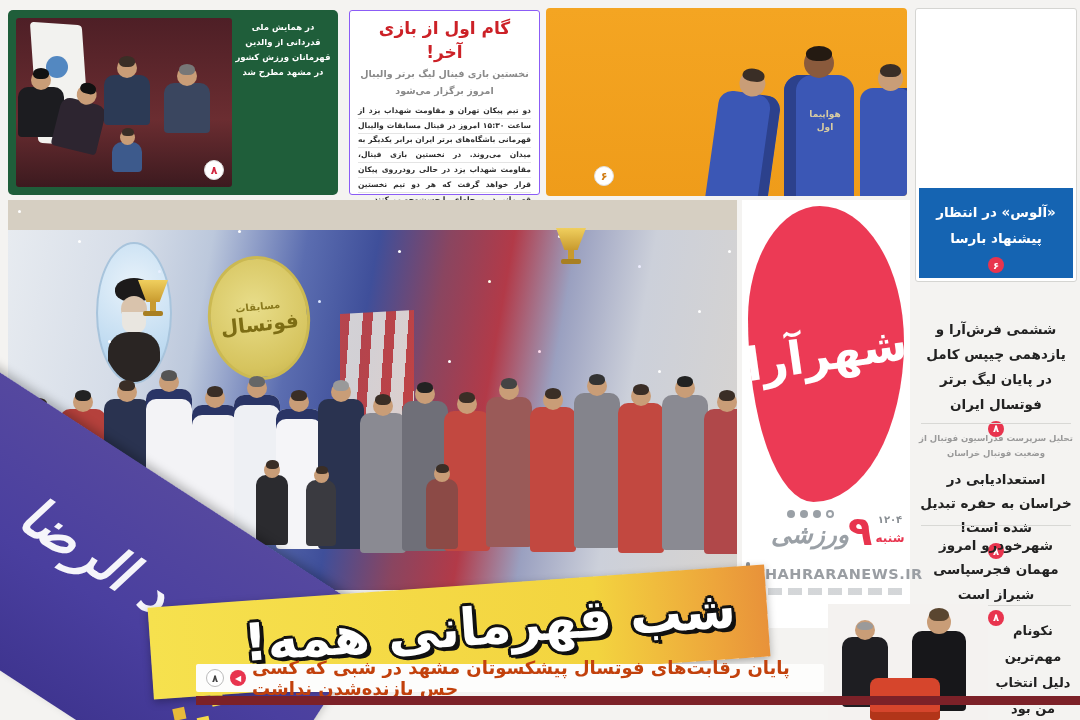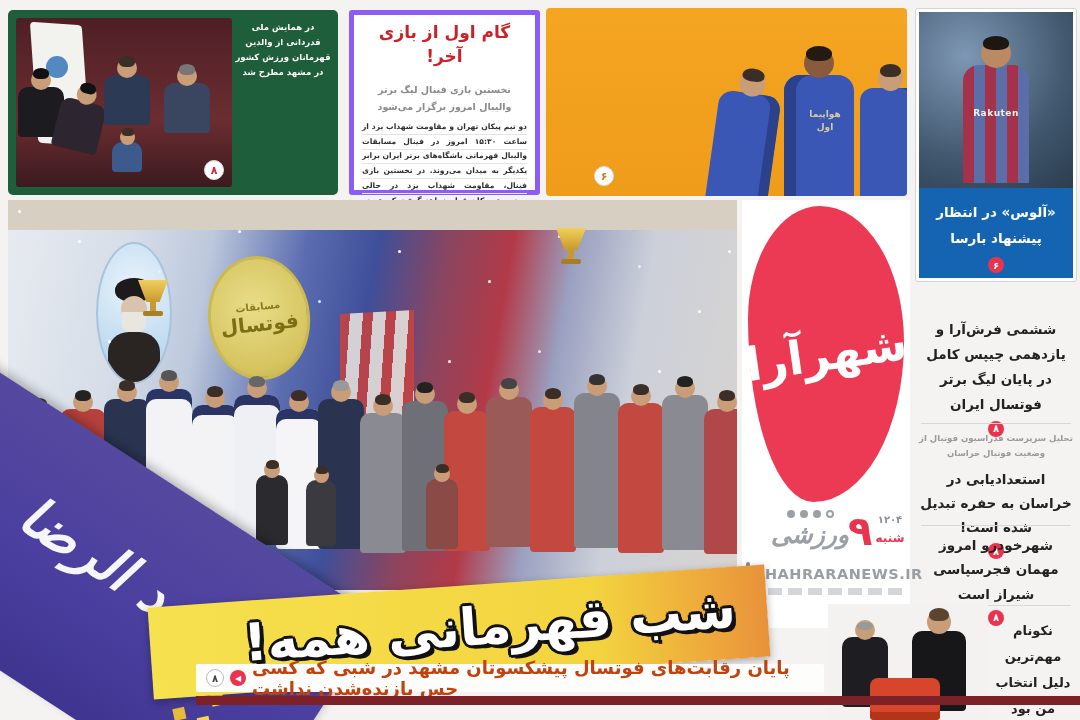--- a/index.html
+++ b/index.html
@@ -68,23 +68,23 @@
         </div>
       <span class="badge white sz18 abs" style="left:188px;top:142px;">
           <span>۸</span>
         </span>
     </div>
     <div class="abs fa" style="left:226px;top:10px;width:98px;height:168px;text-align:center;color:#fff;">
       <div class="kicker" style="font-size:8.5px;line-height:1.75;">در همایش ملی قدردانی از والدین قهرمانان ورزش کشور در مشهد مطرح شد</div>
     </div>
   </section>
 
-  <section class="abs fa" style="left:349px;top:10px;width:191px;height:185px;background:#fff;border:5px solid #8b5cf6;border-radius:3px;padding:6px 8px;box-sizing:border-box;text-align:center;">
+  <section class="abs fa" style="left:349px;top:10px;width:191px;height:185px;background:#fff;border:1px solid #8b5cf6;border-radius:3px;padding:6px 8px;box-sizing:border-box;text-align:center;">
     <h2 style="color:#cc2127;font-size:17px;line-height:1.4;">گام اول از بازی آخر!</h2>
-    <div class="kicker" style="color:#8a8a8a;font-size:9.5px;line-height:1.8;margin-top:12px;">نخستین بازی فینال لیگ برتر والیبال امروز برگزار می‌شود</div>
+    <div class="kicker" style="color:#8a8a8a;font-size:9.5px;line-height:1.8;margin-top:0;">نخستین بازی فینال لیگ برتر والیبال امروز برگزار می‌شود</div>
     <p style="margin:5px 0 0;font-size:7.6px;line-height:1.95;color:#2f2f2f;text-align:justify;font-weight:bold;
               background:repeating-linear-gradient(180deg,transparent 0 13.8px,#e4e4e4 13.8px 14.8px);">دو تیم پیکان تهران و مقاومت شهداب یزد از ساعت ۱۵:۳۰ امروز در فینال مسابقات والیبال قهرمانی باشگاه‌های برتر ایران برابر یکدیگر به میدان می‌روند. در نخستین بازی فینال، مقاومت شهداب یزد در حالی رودرروی پیکان قرار خواهد گرفت که هر دو تیم نخستین قهرمانی در مرحله‌ای را جست‌وجو می‌کنند...</p>
     <div style="display:flex;align-items:center;gap:4px;margin-top:3px;">
       <span style="flex:1;border-bottom:1.5px dotted #999;height:1px;"></span>
       <span class="badge red sz16">
           <span>۷</span>
         </span>
     </div>
   </section>
 
@@ -109,29 +109,20 @@
         <div class="torso" style="height:114px;background:#3b57b5;border-radius:13px 13px 0 0;box-shadow:inset -8px 0 0 #2c418c;"></div>
       </div>
     <div class="abs fa" style="left:262px;top:100px;width:34px;color:#e9d9a0;font-size:9px;font-weight:bold;text-align:center;line-height:1.4;opacity:.9;">هواپیما اول</div>
 
     <span class="badge white sz18 abs" style="left:48px;top:158px;color:#d07b12;">
         <span>۶</span>
       </span>
   </section>
 
   <section class="abs" style="left:915px;top:8px;width:160px;height:272px;background:#fff;border:1px solid #d5d5d2;border-radius:3px;overflow:hidden;">
-    <div class="abs" style="left:3px;top:3px;width:154px;height:176px;background:radial-gradient(circle at 30% 25%,#7e97b4,#41586f 60%,#2c3d4e);overflow:hidden;">
-      <div class="person" style="left:44px;top:26px;width:66px;--skin:#b98a63;--hair:#1d1712;">
-        <div class="head" style="width:30px;height:30px;">
-            <div class="hair" style="width:26px;height:14px;"></div>
-          </div>
-        <div class="torso" style="height:118px;border-radius:16px 16px 0 0;background:repeating-linear-gradient(90deg,#a3324a 0 11px,#5b6ea8 11px 22px);"></div>
-      </div>
-      <div class="abs" style="left:52px;top:96px;width:50px;text-align:center;color:#f2f0ea;font-size:9px;font-weight:bold;letter-spacing:.5px;">Rakuten</div>
-    </div>
     <div class="abs fa" style="left:3px;top:179px;width:154px;height:90px;background:#1564b2;text-align:center;padding-top:12px;box-sizing:border-box;">
       <h3 style="color:#fff;font-size:13.5px;line-height:1.9;">«آلوس» در انتظار پیشنهاد بارسا</h3>
       <span class="badge red sz16" style="margin-top:6px;">
           <span>۶</span>
         </span>
     </div>
   </section>
 
   <section class="abs" style="left:8px;top:200px;width:729px;height:390px;overflow:hidden;background:#c9c4ba;">
     <div class="abs" style="left:0;top:0;width:100%;height:48px;background:#d6cfc2;"></div>

